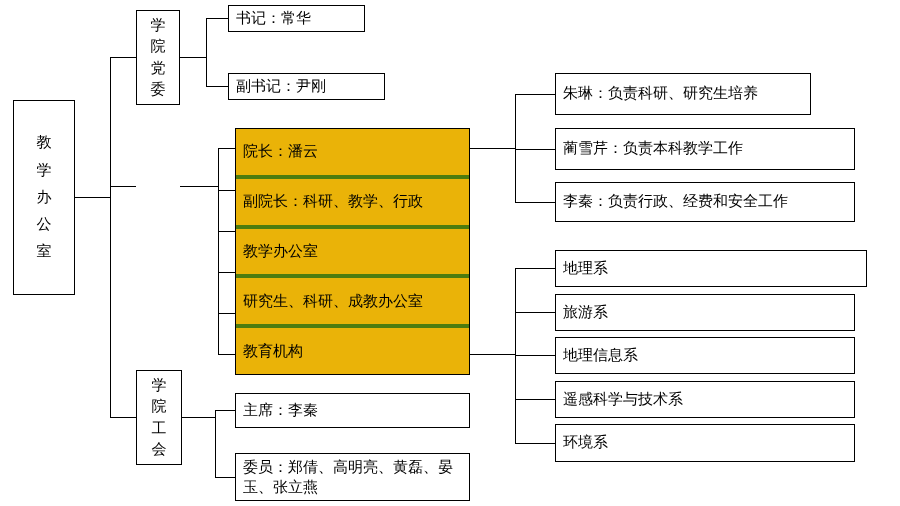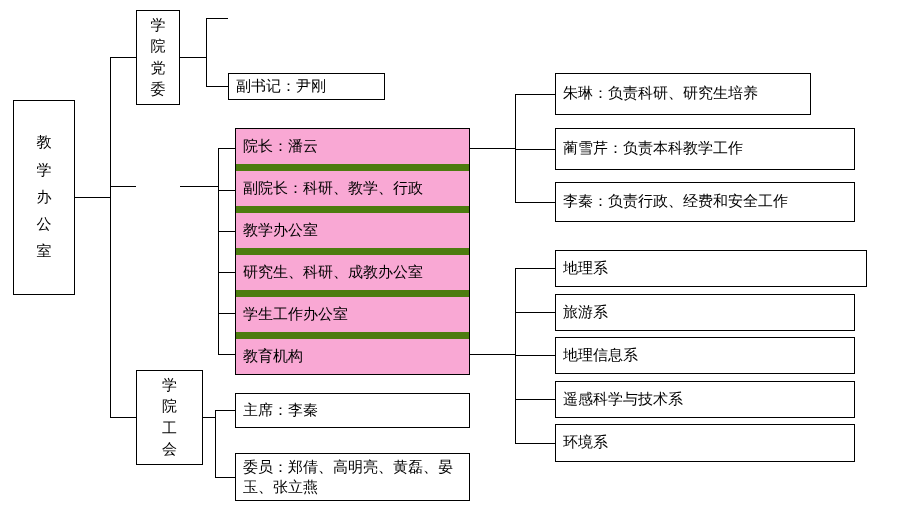--- a/index.html
+++ b/index.html
@@ -25,31 +25,31 @@
     line-height: 1.3;
     padding: 2px 7px;
   }
   .hbox { justify-content: flex-start; }
   .vbox { justify-content: center; padding: 2px; text-align: center; }
   .vbox .vtext { width: 1em; line-height: 1.42; margin: 0 auto; word-break: break-all; }
   .vbox.tall .vtext { line-height: 1.82; }
   .stack {
     position: absolute;
     border: 1px solid #000;
-    background: #f9a8d4;
+    background: #eab308;
     display: flex;
     flex-direction: column;
   }
   .stack .row {
     flex: 1;
     display: flex;
     align-items: center;
     font-size: 15px;
     padding: 2px 7px;
-    border-top: 7px solid #4d7c0f;
+    border-top: 4px solid #4d7c0f;
   }
   .stack .row:first-child { border-top: none; }
   .wrap2 { line-height: 1.35; }
 </style>
 </head>
 <body>
 
 <div class="canvas">
 
   <svg class="connectors" width="900" height="506">
@@ -94,40 +94,40 @@
     <line x1="215" y1="477" x2="235" y2="477"></line>
   </svg>
 
   <div class="box vbox tall" style="left:13px;top:100px;width:62px;height:195px">
     <div class="vtext">教学办公室</div>
   </div>
 
   <div class="box vbox" style="left:136px;top:10px;width:44px;height:95px">
     <div class="vtext">学院党委</div>
   </div>
+  <div class="box hbox" style="left:228px;top:5px;width:137px;height:27px">
+    <span>书记：常华</span>
+  </div>
   <div class="box hbox" style="left:228px;top:73px;width:157px;height:27px">
     <span>副书记：尹刚</span>
   </div>
 
 
   <div class="stack" style="left:235px;top:128px;width:235px;height:247px">
     <div class="row">
       <span>院长：潘云</span>
     </div>
     <div class="row">
       <span>副院长：科研、教学、行政</span>
     </div>
     <div class="row">
       <span>教学办公室</span>
     </div>
     <div class="row">
       <span>研究生、科研、成教办公室</span>
-    </div>
-    <div class="row">
-      <span>学生工作办公室</span>
     </div>
     <div class="row">
       <span>教育机构</span>
     </div>
   </div>
 
   <div class="box hbox" style="left:555px;top:73px;width:256px;height:42px">
     <span>朱琳：负责科研、研究生培养</span>
   </div>
   <div class="box hbox" style="left:555px;top:128px;width:300px;height:42px">
@@ -146,21 +146,21 @@
   <div class="box hbox" style="left:555px;top:337px;width:300px;height:37px">
     <span>地理信息系</span>
   </div>
   <div class="box hbox" style="left:555px;top:381px;width:300px;height:37px">
     <span>遥感科学与技术系</span>
   </div>
   <div class="box hbox" style="left:555px;top:424px;width:300px;height:38px">
     <span>环境系</span>
   </div>
 
-  <div class="box vbox" style="left:136px;top:370px;width:67px;height:95px">
+  <div class="box vbox" style="left:136px;top:370px;width:46px;height:95px">
     <div class="vtext">学院工会</div>
   </div>
   <div class="box hbox" style="left:235px;top:393px;width:235px;height:35px">
     <span>主席：李秦</span>
   </div>
   <div class="box hbox" style="left:235px;top:453px;width:235px;height:48px">
     <span class="wrap2">委员：郑倩、高明亮、黄磊、晏玉、张立燕</span>
   </div>
 
 </div>

